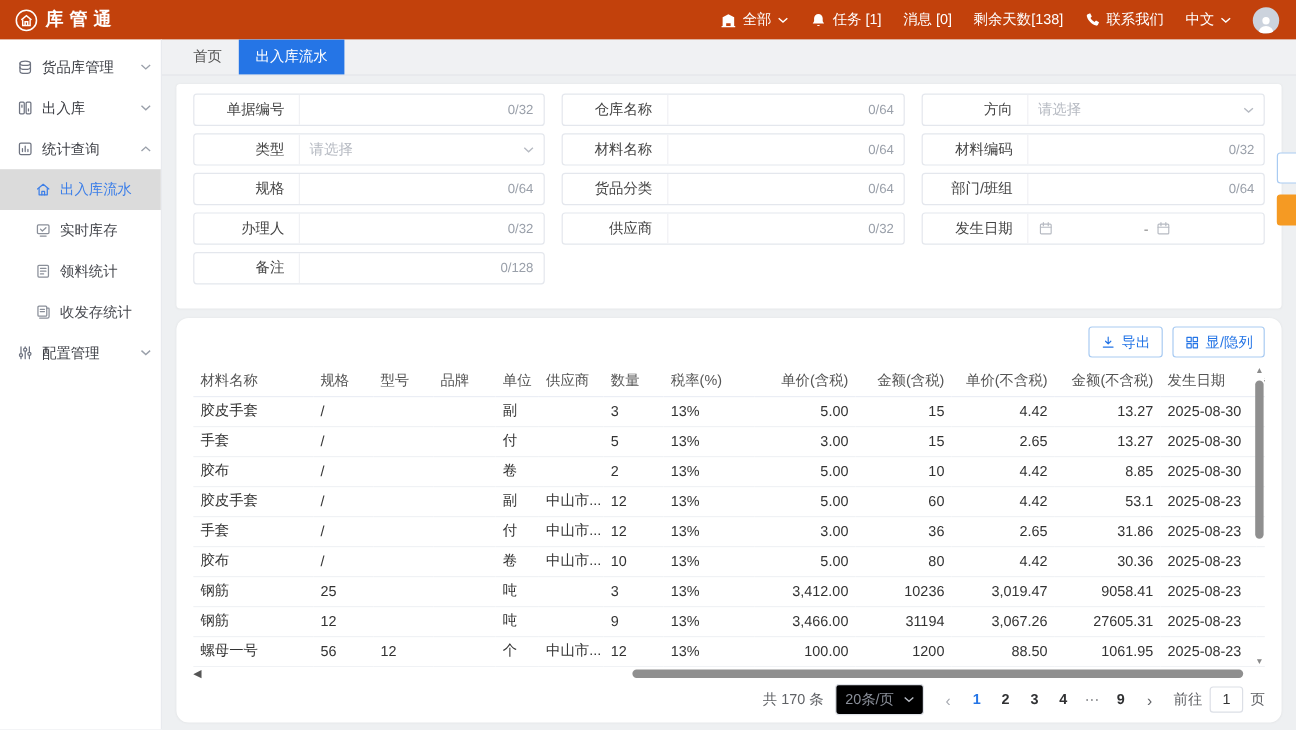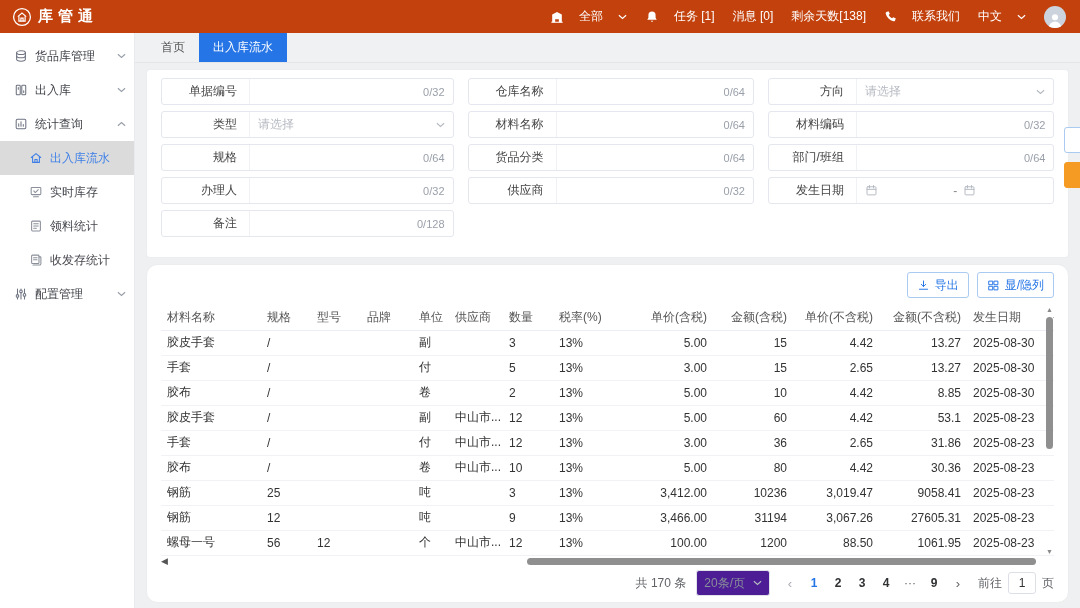--- a/index.html
+++ b/index.html
@@ -5,21 +5,21 @@
   * { margin:0; padding:0; box-sizing:border-box; }
   html,body { width:1080px; height:608px; overflow:hidden; }
   body { font-family:"Liberation Sans","DejaVu Sans",sans-serif; font-size:12px; color:#333; background:#eef0f2; }
   .app { width:1080px; height:608px; display:flex; flex-direction:column; }
 
   
   .topbar { height:33px; background:#c2410c; display:flex; align-items:center; justify-content:space-between; padding:0 14px 0 12px; flex:0 0 auto; }
   .logo { display:flex; align-items:center; gap:6px; color:#fff; }
   .logo-text { font-size:15px; font-weight:bold; letter-spacing:5px; }
   .topbar-right { display:flex; align-items:center; gap:18px; color:#fff; }
-  .top-item { display:flex; align-items:center; gap:15px; cursor:pointer; white-space:nowrap; }
+  .top-item { display:flex; align-items:center; gap:5px; cursor:pointer; white-space:nowrap; }
   .icn { display:inline-flex; align-items:center; justify-content:center; }
   .icn svg { display:block; }
   .avatar { width:22px; height:22px; border-radius:50%; background:#ccd3dd; display:flex; align-items:flex-end; justify-content:center; overflow:hidden; cursor:pointer; }
 
   
   .body-row { flex:1; display:flex; min-height:0; }
   .sidebar { width:135px; background:#fff; border-right:1px solid #e8eaee; padding-top:6px; flex:0 0 auto; }
   .side-item { height:34px; display:flex; align-items:center; gap:7px; padding:0 8px 0 14px; cursor:pointer; color:#3d3f45; }
   .side-item .s-icon { color:#6e7380; }
   .side-item.sub { padding-left:29px; color:#45474d; }
@@ -68,21 +68,21 @@
   .vscroll { position:absolute; top:0; right:0; bottom:0; width:9px; display:flex; flex-direction:column; align-items:center; }
   .vs-arrow { color:#8a8a8a; font-size:7px; line-height:9px; flex:0 0 auto; }
   .vs-track { flex:1; width:7px; position:relative; }
   .vs-thumb { position:absolute; top:3px; left:0; width:7px; height:132px; background:#8f8f8f; border-radius:4px; }
   .hscroll { height:9px; margin-top:1px; position:relative; flex:0 0 auto; }
   .hs-arrow { position:absolute; left:0; top:0; color:#555; font-size:9px; line-height:9px; }
   .hs-thumb { position:absolute; top:1px; left:41%; right:2%; height:7px; background:#8f8f8f; border-radius:4px; }
 
   
   .pagination { height:30px; display:flex; align-items:center; justify-content:flex-end; gap:10px; color:#606266; flex:0 0 auto; padding-top:4px; }
-  .pg-size { height:23px; border:1px solid #e0e3e9; border-radius:3px; display:flex; align-items:center; gap:8px; padding:12px 7px; color:#8a8f99; cursor:pointer; background:#4c1d95; }
+  .pg-size { height:23px; border:1px solid #e0e3e9; border-radius:3px; display:flex; align-items:center; gap:8px; padding:12px 7px; color:#8a8f99; cursor:pointer; background:#000000; }
   .pg-nav { display:flex; align-items:center; gap:4px; }
   .pg-btn { min-width:20px; height:22px; display:flex; align-items:center; justify-content:center; cursor:pointer; }
   .pg-btn.num { font-weight:bold; color:#303133; }
   .pg-btn.active { color:#2575e6; }
   .pg-btn.chev { color:#a8abb2; font-size:13px; }
   .pg-btn.chev.en { color:#606266; }
   .pg-goto { display:flex; align-items:center; gap:6px; }
   .pg-goto input { width:28px; height:22px; border:1px solid #dcdfe6; border-radius:3px; text-align:center; font-size:12px; font-family:inherit; color:#333; outline:none; }
 </style>
 </head>

